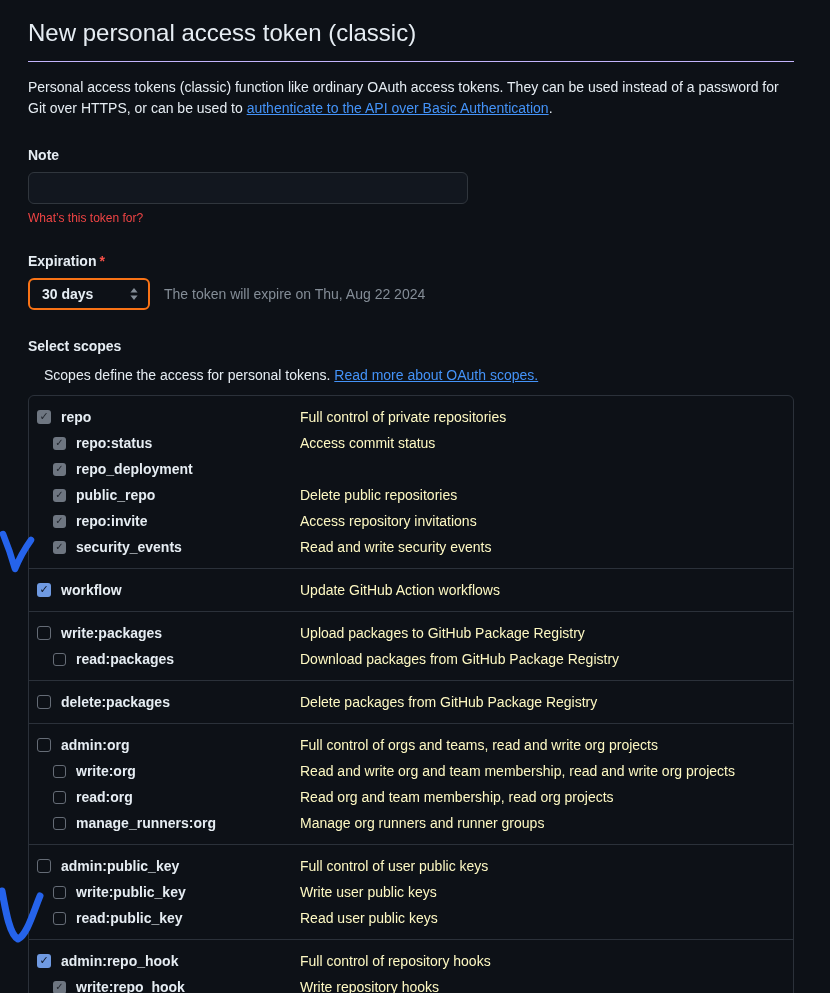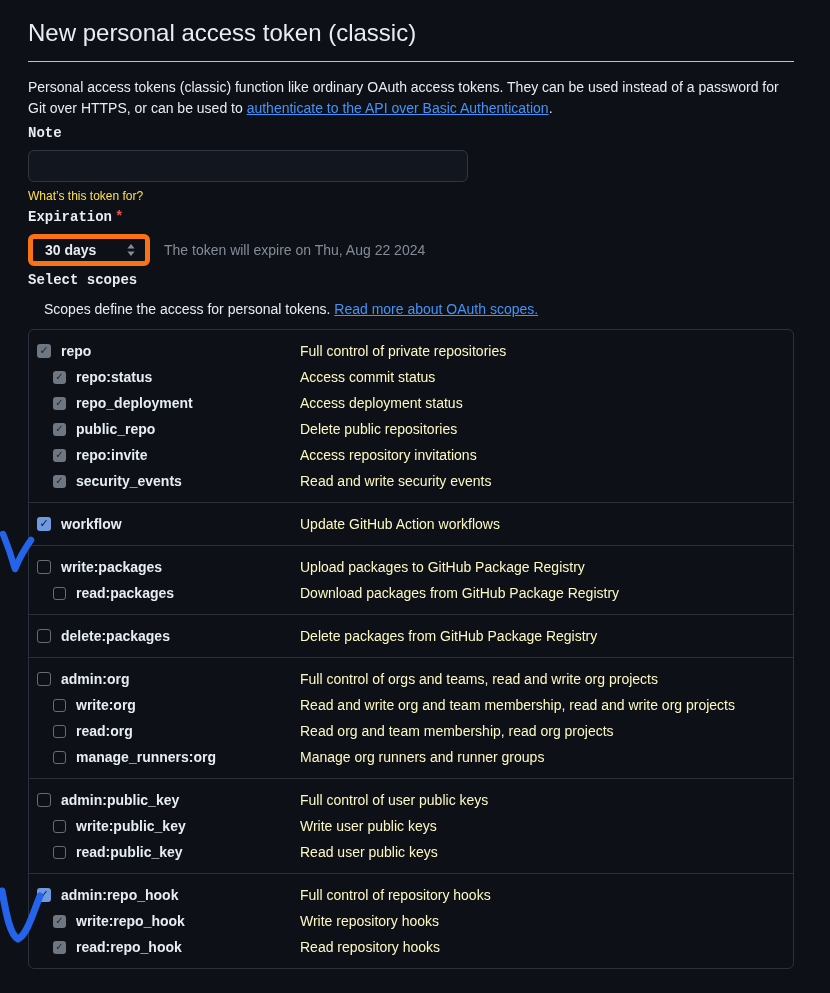--- a/index.html
+++ b/index.html
@@ -20,52 +20,51 @@
     border-bottom: 1px solid #c4b5fd;
   }
   p.intro {
     margin: 15px 0 0 0;
     line-height: 21px;
     color: #e6edf3;
   }
   a.link { color: #4493f8; text-decoration: underline; cursor: pointer; }
 
   .field-label {
-    margin-top: 6px;
+    margin-top: 28px;
     font-weight: 700; font-size: 14px;
     display: block;
-    font-family: Liberation Mono, monospace;
   }
   .required-marker { color: #f85149; font-weight: 700; margin-left: 3px; }
 
   input.note-input {
     margin-top: 9px;
     width: 440px; height: 32px;
     box-sizing: border-box;
     background: #12171f;
     border: 1px solid #30363d;
     border-radius: 6px;
     color: #e6edf3;
     padding: 0 10px;
     font-size: 14px;
     outline: none;
   }
-  .hint { margin-top: 7px; font-size: 12px; color: #fde047; }
+  .hint { margin-top: 7px; font-size: 12px; color: #ef4444; }
 
   .expiration-row {
     margin-top: 9px;
     display: flex; align-items: center; gap: 14px;
   }
   .select-control {
     display: inline-flex; align-items: center; justify-content: space-between;
     width: 122px; height: 32px;
     box-sizing: border-box;
     padding: 0 9px 0 12px;
     background: #0d1117;
-    border: 5px solid #f97316;
+    border: 2px solid #f97316;
     border-radius: 6px;
     cursor: pointer;
     font-weight: 600; font-size: 14px; color: #e6edf3;
   }
   .helper-text { color: #848d97; font-size: 14px; }
 
   .scopes-intro { margin-top: 13px; }
 
   .scopes-box {
     margin-top: 12px;
@@ -157,21 +156,20 @@
             <span class="checkbox gray">✓</span>
             <span class="scope-name">repo:status</span>
           </div>
           <span class="scope-desc">Access commit status</span>
         </div>
         <div class="scope-row child">
           <div class="label-cell">
             <span class="checkbox gray">✓</span>
             <span class="scope-name">repo_deployment</span>
           </div>
-          <span class="scope-desc">Access deployment status</span>
         </div>
         <div class="scope-row child">
           <div class="label-cell">
             <span class="checkbox gray">✓</span>
             <span class="scope-name">public_repo</span>
           </div>
           <span class="scope-desc">Delete public repositories</span>
         </div>
         <div class="scope-row child">
           <div class="label-cell">

